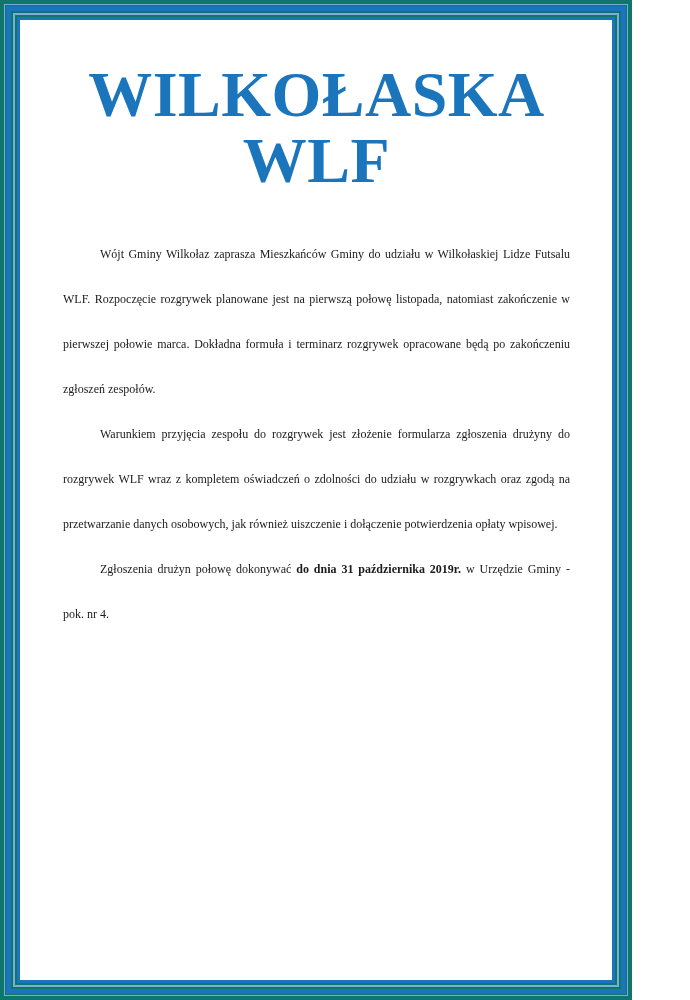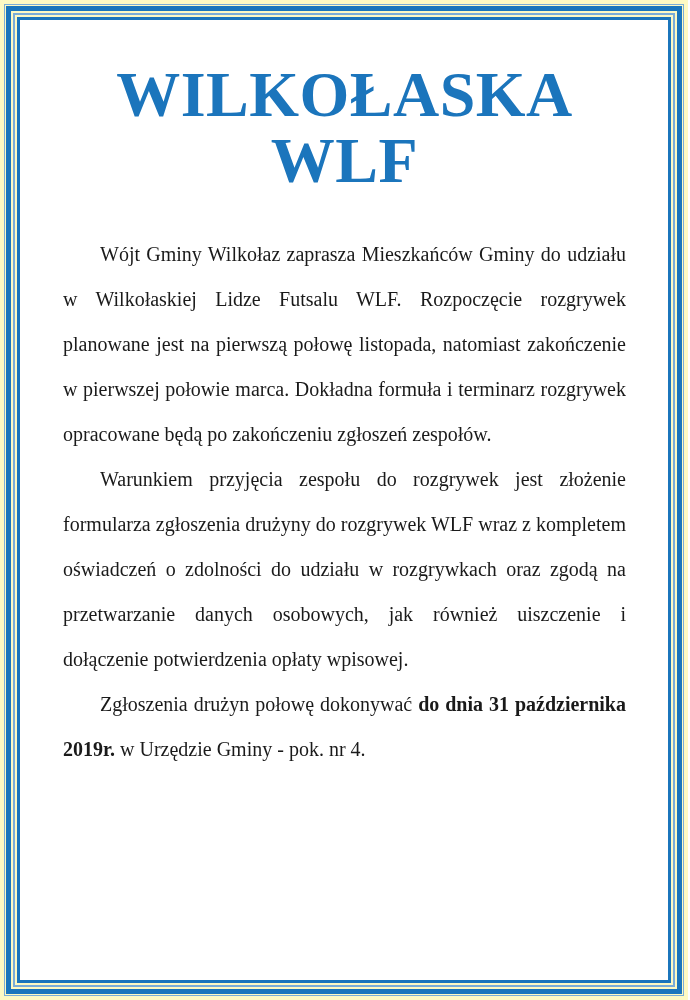--- a/index.html
+++ b/index.html
@@ -2,23 +2,23 @@
 <html><head>
 <meta charset="utf-8">
 <style>
   html, body {
     margin: 0;
     padding: 0;
     background: #ffffff;
   }
   .page {
     position: relative;
-    width: 688px;
+    width: 632px;
     height: 1000px;
-    background: #fef9c3;
+    background: #0f766e;
     font-family: "Liberation Serif", serif;
     overflow: hidden;
   }
   
   .frame-outer-thin {
     position: absolute;
     inset: 4px;
     border: 1px solid #7badd8;
   }
   .frame-thick {
@@ -52,21 +52,21 @@
     letter-spacing: 0.5px;
     font-family: "Liberation Serif", serif;
   }
   .title-line {
     display: block;
     white-space: nowrap;
   }
   .body-text p {
     margin: 0;
     color: #1a1a1a;
-    font-size: 20px;
+    font-size: 12px;
     line-height: 45px;
     text-align: justify;
   }
   .body-text p.indent {
     text-indent: 37px;
   }
   .body-text p.no-indent {
     text-indent: 0;
   }
   .bold-inline {

